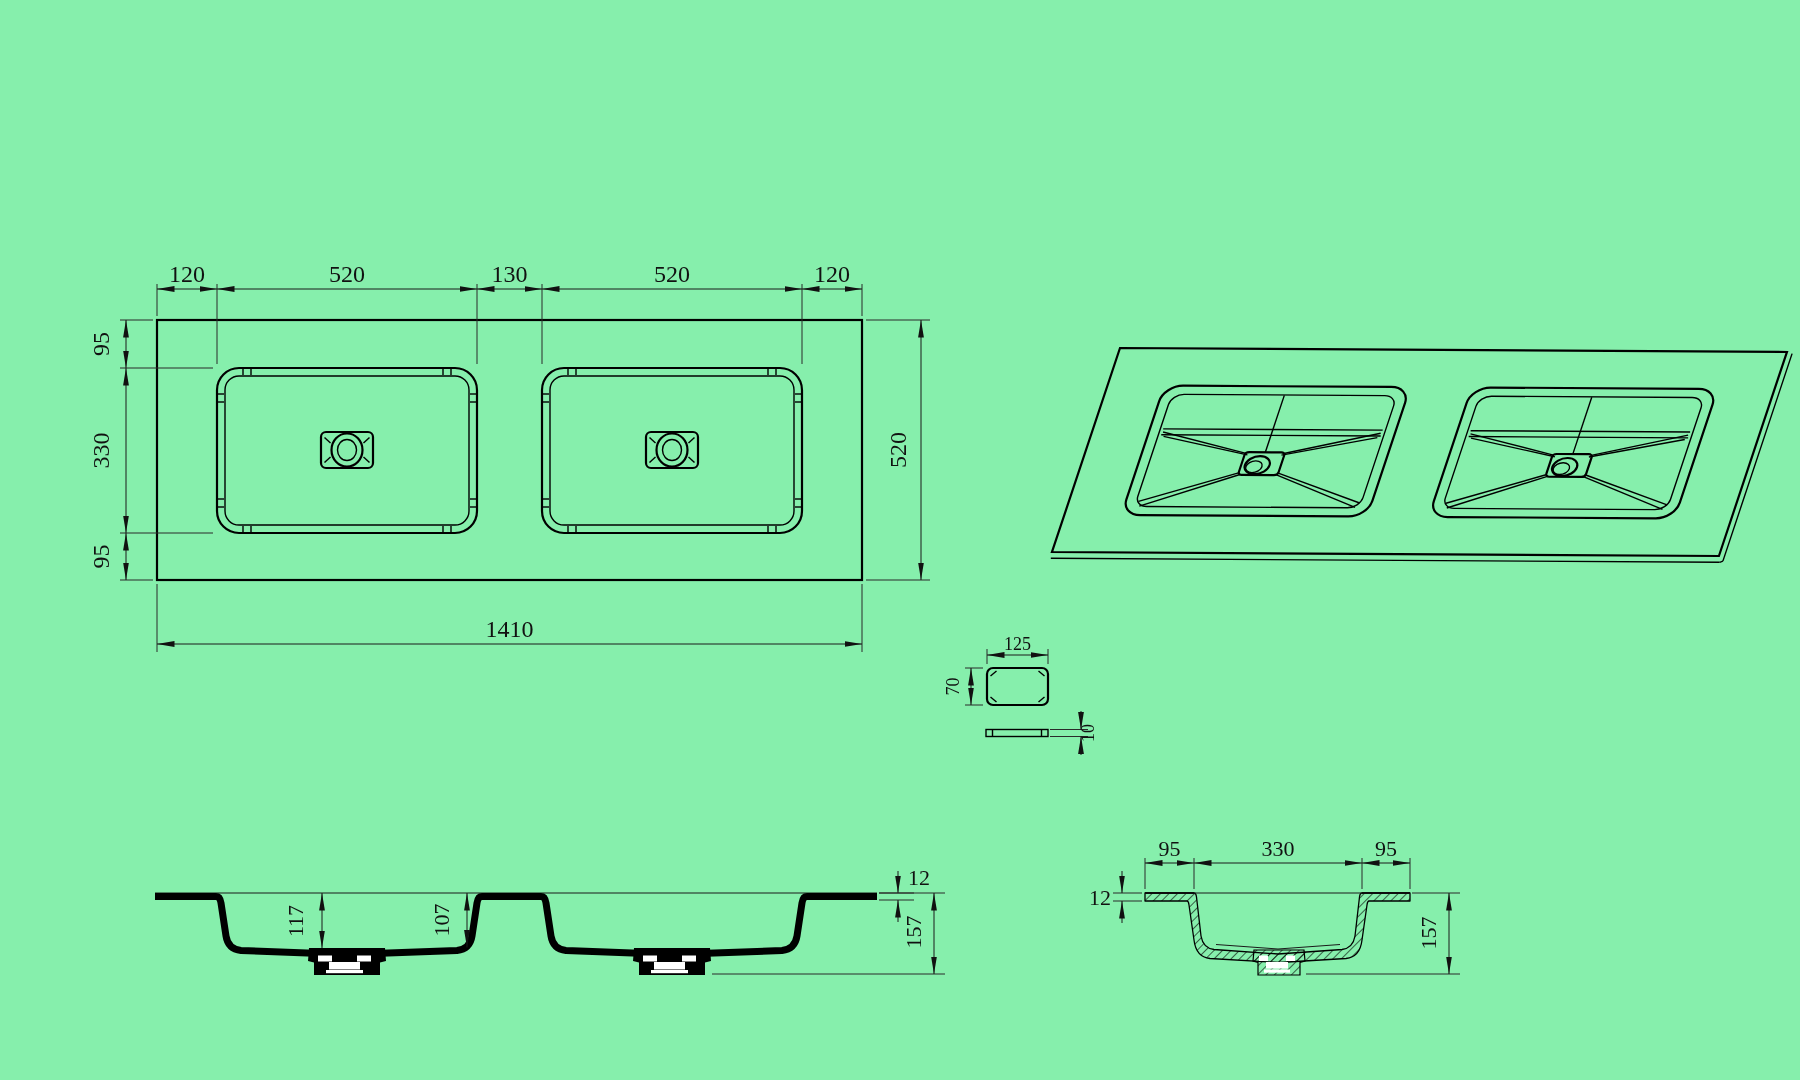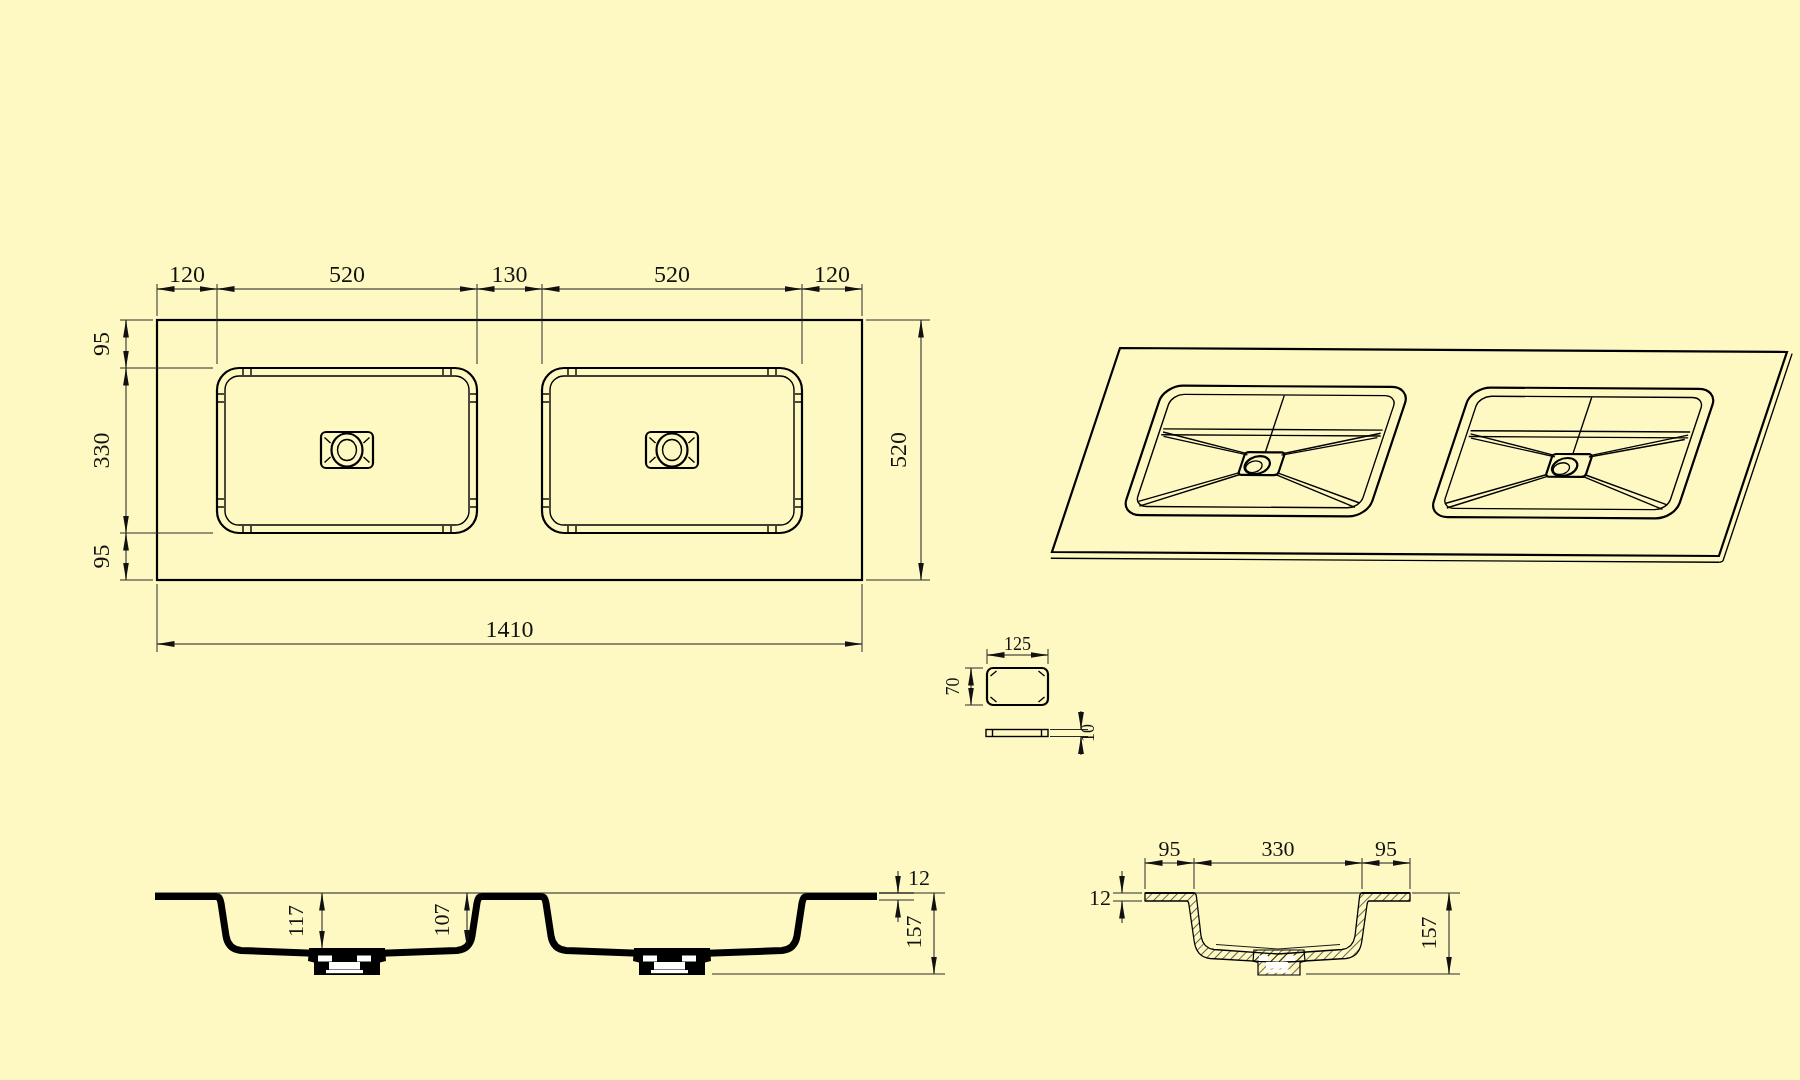--- a/index.html
+++ b/index.html
@@ -1,16 +1,16 @@
 <!DOCTYPE html>
 <html><head>
 <meta charset="utf-8">
 <style>
   html,body{margin:0;padding:0;background:#ffffff;}
-  .canvas{position:relative;width:1800px;height:1080px;background:#fef9c3;overflow:hidden;}
+  .canvas{position:relative;width:1800px;height:1080px;background:#86efac;overflow:hidden;}
   svg{display:block;font-family:"Liberation Serif", serif;}
   .obj{stroke:#000;fill:none;stroke-width:2.2;}
   .obj-thin{stroke:#000;fill:none;stroke-width:1.4;}
   .dim{stroke:#1a1a1a;fill:none;stroke-width:1;}
   .ext{stroke:#2a2a2a;fill:none;stroke-width:1;}
   .dim-text{fill:#111;font-size:24px;text-anchor:middle;}
   .dim-text-sm{fill:#111;font-size:18px;text-anchor:middle;}
   .dim-text-md{fill:#111;font-size:22px;text-anchor:middle;}
   .solid{fill:#000;stroke:none;}
   .cutout{fill:#fff;stroke:none;}

